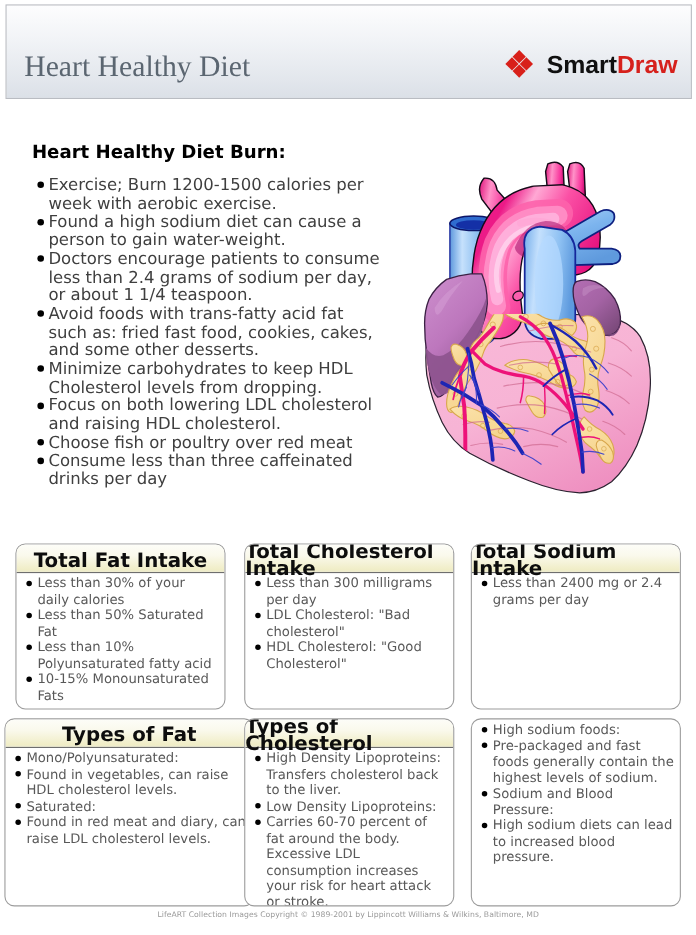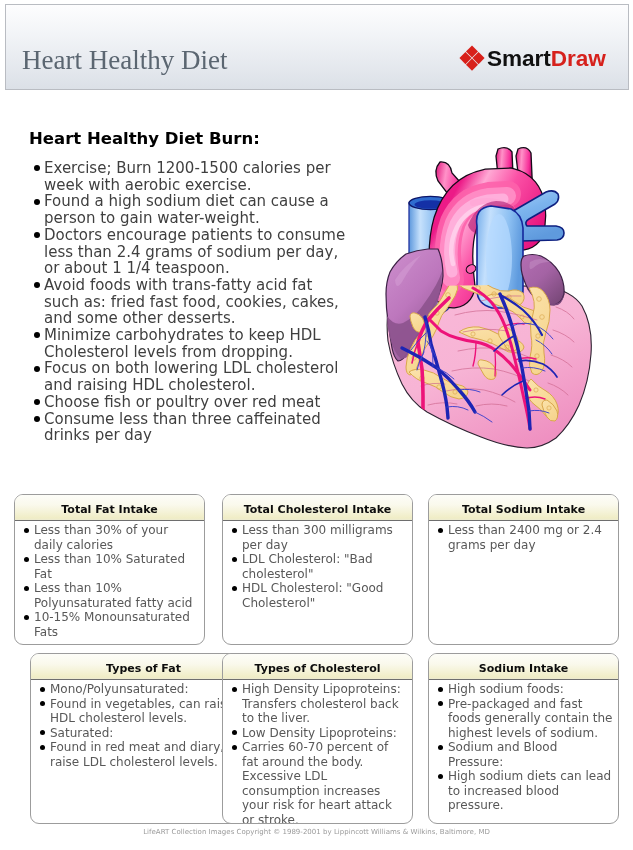--- a/index.html
+++ b/index.html
@@ -11,21 +11,21 @@
 
   
   .header{position:absolute;left:5px;top:4px;width:624px;height:86px;
           box-sizing:border-box;border:1px solid #b9bcc2;
           background:linear-gradient(to bottom,#fdfdfe 0%,#f2f4f7 35%,#e2e6ec 82%,#dbe0e7 100%);}
   .header-title{position:absolute;left:16px;top:40px;font-family:"Liberation Serif",serif;
           font-size:27px;line-height:30px;color:#5b6671;}
   .logo{position:absolute;left:453px;top:40px;display:flex;align-items:flex-start;}
   .logo-mark{display:block;}
   .logo-text{font-family:"Liberation Sans",sans-serif;font-size:22.6px;font-weight:bold;
-             letter-spacing:-0.05px;line-height:22px;margin-left:2px;margin-top:3px;}
+             letter-spacing:-0.05px;line-height:22px;margin-left:12px;margin-top:3px;}
   .logo-smart{color:#101010;}
   .logo-draw{color:#d6211c;}
 
   
   .heartwrap{position:absolute;left:370px;top:143px;width:250px;height:312px;}
 
   
   .tips-title{position:absolute;left:29px;top:129px;font-size:16.5px;font-weight:bold;color:#000;line-height:20px;}
   .tips{position:absolute;left:30px;top:160px;width:318px;}
   .tips ul{margin:0;padding:0;}
@@ -33,21 +33,21 @@
            margin:0;padding-left:14px;}
   .tips li::before{content:"";position:absolute;left:4px;top:5.3px;width:6px;height:6px;
            border-radius:50%;background:#000;}
 
   
   .box{position:absolute;box-sizing:border-box;border:1px solid #9c9c9c;border-radius:9px;
        background:#fff;overflow:hidden;}
   .box-head{height:25px;
        background:linear-gradient(to bottom,#fdfdf8 0%,#faf9ec 40%,#f0edc6 92%,#ecead0 100%);
        border-bottom:1px solid #6e6e6e;display:flex;align-items:center;justify-content:center;}
-  .box-head span{font-size:11px;font-weight:bold;color:#0d0d0d;line-height:16px;margin-top:4px;}
+  .box-head span{font-size:18px;font-weight:bold;color:#0d0d0d;line-height:16px;margin-top:4px;}
   .box-body{padding:2px 5px 0 8px;}
   .box-body ul{margin:0;padding:0;}
   .box-body li{position:relative;list-style:none;font-size:12px;color:#585858;line-height:14.5px;padding-left:11px;}
   .box-body li::before{content:"";position:absolute;left:1px;top:4.6px;width:5px;height:5px;
            border-radius:50%;background:#000;}
 
   .footer{position:absolute;left:0;top:828px;width:633px;text-align:center;
           font-size:7px;color:#9a9a9a;letter-spacing:0.02px;}
 </style>
 </head>
@@ -318,21 +318,21 @@
     </div>
 
   <div id="boxes">
       <div class="box" style="left: 14px; top: 494px; width: 191px; height: 151px;">
         <div class="box-head">
           <span>Total Fat Intake</span>
         </div>
         <div class="box-body">
           <ul>
             <li>Less than 30% of your daily calories</li>
-            <li>Less than 10% Saturated Fat</li>
+            <li>Less than 50% Saturated Fat</li>
             <li>Less than 10% Polyunsaturated fatty acid</li>
             <li>10-15% Monounsaturated Fats</li>
           </ul>
         </div>
       </div>
       <div class="box" style="left: 222px; top: 494px; width: 191px; height: 151px;">
         <div class="box-head">
           <span>Total Cholesterol Intake</span>
         </div>
         <div class="box-body">
@@ -346,21 +346,21 @@
       <div class="box" style="left: 428px; top: 494px; width: 191px; height: 151px;">
         <div class="box-head">
           <span>Total Sodium Intake</span>
         </div>
         <div class="box-body">
           <ul>
             <li>Less than 2400 mg or 2.4 grams per day</li>
           </ul>
         </div>
       </div>
-      <div class="box" style="left: 30px; top: 653px; width: 227px; height: 171px;">
+      <div class="box" style="left: 4px; top: 653px; width: 227px; height: 171px;">
         <div class="box-head">
           <span>Types of Fat</span>
         </div>
         <div class="box-body">
           <ul>
             <li>Mono/Polyunsaturated:</li>
             <li>Found in vegetables, can raise HDL cholesterol levels.</li>
             <li>Saturated:</li>
             <li>Found in red meat and diary, can raise LDL cholesterol levels.</li>
           </ul>
@@ -372,23 +372,20 @@
         </div>
         <div class="box-body">
           <ul>
             <li>High Density Lipoproteins: Transfers cholesterol back to the liver.</li>
             <li>Low Density Lipoproteins:</li>
             <li>Carries 60-70 percent of fat around the body. Excessive LDL consumption increases your risk for heart attack or stroke.</li>
           </ul>
         </div>
       </div>
       <div class="box" style="left: 428px; top: 653px; width: 191px; height: 171px;">
-        <div class="box-head">
-          <span>Sodium Intake</span>
-        </div>
         <div class="box-body">
           <ul>
             <li>High sodium foods:</li>
             <li>Pre-packaged and fast foods generally contain the highest levels of sodium.</li>
             <li>Sodium and Blood Pressure:</li>
             <li>High sodium diets can lead to increased blood pressure.</li>
           </ul>
         </div>
       </div>
     </div>

